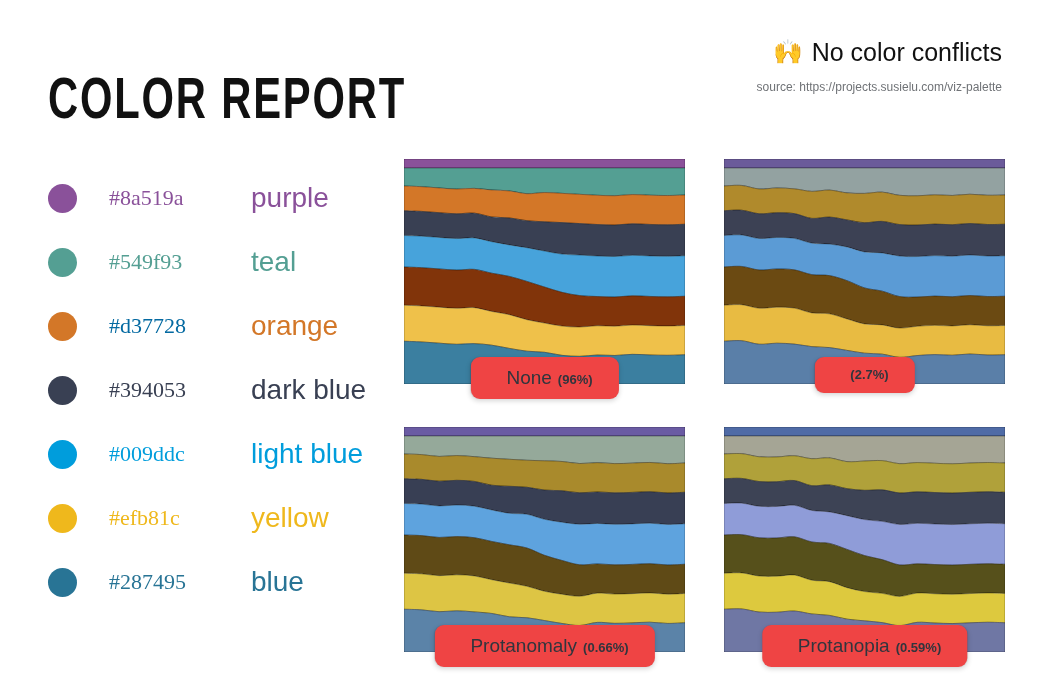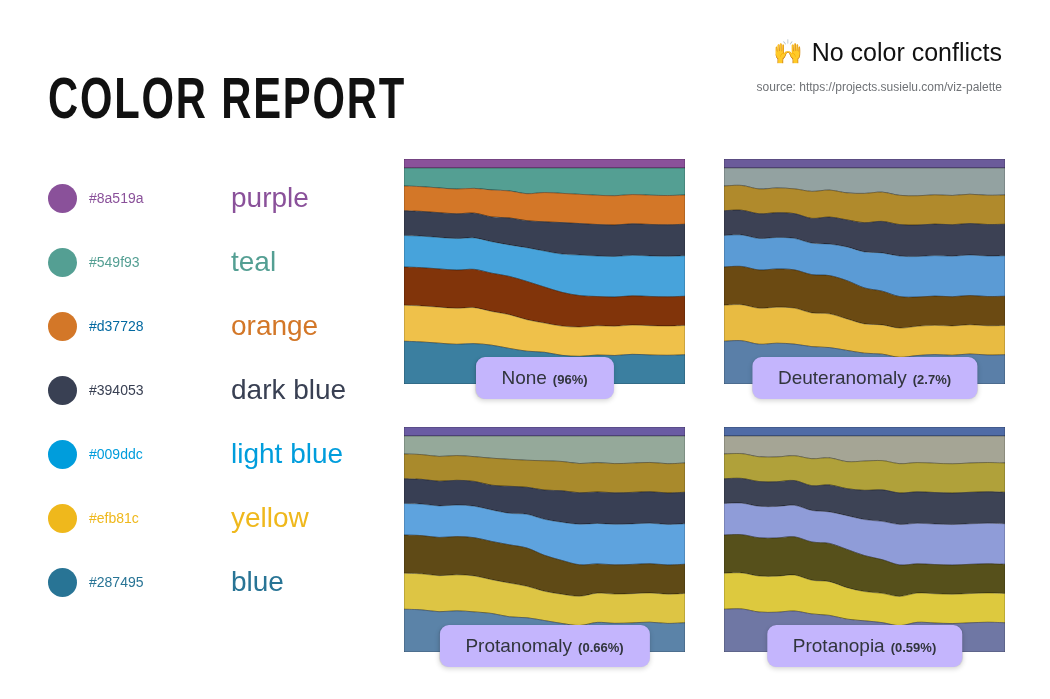--- a/index.html
+++ b/index.html
@@ -78,24 +78,25 @@
     height: 64px;
   }
   .legend-swatch {
     width: 29px;
     height: 29px;
     border-radius: 50%;
     flex: 0 0 29px;
   }
   .legend-hex {
     width: 142px;
-    margin-left: 12px;
-    font-size: 14px;
+    margin-left: 32px;
+    font-size: 22px;
     line-height: 26px;
     white-space: nowrap;
+    font-family: Liberation Serif, serif;
   }
   .legend-name {
     font-size: 28px;
     line-height: 26px;
     white-space: nowrap;
   }
 
   
   #panels {
     position: absolute;
@@ -119,23 +120,23 @@
     left: 0; top: 0;
     width: 281px;
     height: 225px;
     display: block;
   }
   .panel-label {
     position: absolute;
     left: 50%;
     transform: translateX(-50%);
     top: 198px;
-    background: #c4b5fd;
+    background: #ef4444;
     border-radius: 9px;
-    padding: 9px 26px 10px 26px;
+    padding: 9px 26px 10px 36px;
     box-shadow: 0 2px 5px rgba(0,0,0,0.16), 0 0 1px rgba(0,0,0,0.10);
     white-space: nowrap;
     display: flex;
     align-items: baseline;
     gap: 6px;
   }
   .panel-label-name {
     font-size: 19px;
     line-height: 23px;
     color: #31353d;
@@ -236,21 +237,20 @@
           <path d="M 0.00 9.00 C 2.93 9.00, 11.71 9.00, 17.56 9.00 C 23.42 9.00, 29.27 9.00, 35.13 9.00 C 40.98 9.00, 46.83 9.00, 52.69 9.00 C 58.54 9.00, 64.40 9.00, 70.25 9.00 C 76.10 9.00, 81.96 9.00, 87.81 9.00 C 93.67 9.00, 99.52 9.00, 105.38 9.00 C 111.23 9.00, 117.08 9.00, 122.94 9.00 C 128.79 9.00, 134.65 9.00, 140.50 9.00 C 146.35 9.00, 152.21 9.00, 158.06 9.00 C 163.92 9.00, 169.77 9.00, 175.63 9.00 C 181.48 9.00, 187.33 9.00, 193.19 9.00 C 199.04 9.00, 204.90 9.00, 210.75 9.00 C 216.60 9.00, 222.46 9.00, 228.31 9.00 C 234.17 9.00, 240.02 9.00, 245.88 9.00 C 251.73 9.00, 257.58 9.00, 263.44 9.00 C 269.29 9.00, 278.07 9.00, 281.00 9.00 L 281.00 36.00  281.00 36.00 C 278.07 36.05, 269.29 36.39, 263.44 36.27 C 257.58 36.15, 251.73 35.22, 245.88 35.26 C 240.02 35.29, 234.17 36.37, 228.31 36.47 C 222.46 36.57, 216.60 35.81, 210.75 35.87 C 204.90 35.92, 199.04 36.73, 193.19 36.81 C 187.33 36.89, 181.48 36.95, 175.63 36.34 C 169.77 35.73, 163.92 33.46, 158.06 33.14 C 152.21 32.82, 146.35 34.30, 140.50 34.42 C 134.65 34.55, 128.79 34.44, 122.94 33.88 C 117.08 33.33, 111.23 31.35, 105.38 31.10 C 99.52 30.84, 93.67 32.58, 87.81 32.38 C 81.96 32.17, 76.10 30.42, 70.25 29.86 C 64.40 29.29, 58.54 28.96, 52.69 28.98 C 46.83 29.00, 40.98 30.41, 35.13 29.99 C 29.27 29.57, 23.42 26.96, 17.56 26.46 C 11.71 25.96, 2.93 26.91, 0.00 27.00 Z" fill="#93a2a1" stroke="rgba(0,0,0,0.30)" stroke-width="1"></path>
           <path d="M 0.00 27.00 C 2.93 26.91, 11.71 25.96, 17.56 26.46 C 23.42 26.96, 29.27 29.57, 35.13 29.99 C 40.98 30.41, 46.83 29.00, 52.69 28.98 C 58.54 28.96, 64.40 29.29, 70.25 29.86 C 76.10 30.42, 81.96 32.17, 87.81 32.38 C 93.67 32.58, 99.52 30.84, 105.38 31.10 C 111.23 31.35, 117.08 33.33, 122.94 33.88 C 128.79 34.44, 134.65 34.55, 140.50 34.42 C 146.35 34.30, 152.21 32.82, 158.06 33.14 C 163.92 33.46, 169.77 35.73, 175.63 36.34 C 181.48 36.95, 187.33 36.89, 193.19 36.81 C 199.04 36.73, 204.90 35.92, 210.75 35.87 C 216.60 35.81, 222.46 36.57, 228.31 36.47 C 234.17 36.37, 240.02 35.29, 245.88 35.26 C 251.73 35.22, 257.58 36.15, 263.44 36.27 C 269.29 36.39, 278.07 36.05, 281.00 36.00 L 281.00 65.25  281.00 65.25 C 278.07 65.30, 269.29 65.64, 263.44 65.52 C 257.58 65.40, 251.73 64.47, 245.88 64.51 C 240.02 64.54, 234.17 65.62, 228.31 65.72 C 222.46 65.82, 216.60 65.06, 210.75 65.12 C 204.90 65.17, 199.04 65.98, 193.19 66.06 C 187.33 66.14, 181.48 66.20, 175.63 65.59 C 169.77 64.98, 163.92 62.71, 158.06 62.39 C 152.21 62.07, 146.35 63.93, 140.50 63.68 C 134.65 63.42, 128.79 61.82, 122.94 60.89 C 117.08 59.96, 111.23 58.35, 105.38 58.09 C 99.52 57.84, 93.67 59.96, 87.81 59.38 C 81.96 58.80, 76.10 55.55, 70.25 54.61 C 64.40 53.67, 58.54 53.71, 52.69 53.73 C 46.83 53.75, 40.98 55.16, 35.13 54.74 C 29.27 54.32, 23.42 51.71, 17.56 51.21 C 11.71 50.71, 2.93 51.66, 0.00 51.75 Z" fill="#b08a2c" stroke="rgba(0,0,0,0.30)" stroke-width="1"></path>
           <path d="M 0.00 51.75 C 2.93 51.66, 11.71 50.71, 17.56 51.21 C 23.42 51.71, 29.27 54.32, 35.13 54.74 C 40.98 55.16, 46.83 53.75, 52.69 53.73 C 58.54 53.71, 64.40 53.67, 70.25 54.61 C 76.10 55.55, 81.96 58.80, 87.81 59.38 C 93.67 59.96, 99.52 57.84, 105.38 58.09 C 111.23 58.35, 117.08 59.96, 122.94 60.89 C 128.79 61.82, 134.65 63.42, 140.50 63.68 C 146.35 63.93, 152.21 62.07, 158.06 62.39 C 163.92 62.71, 169.77 64.98, 175.63 65.59 C 181.48 66.20, 187.33 66.14, 193.19 66.06 C 199.04 65.98, 204.90 65.17, 210.75 65.12 C 216.60 65.06, 222.46 65.82, 228.31 65.72 C 234.17 65.62, 240.02 64.54, 245.88 64.51 C 251.73 64.47, 257.58 65.40, 263.44 65.52 C 269.29 65.64, 278.07 65.30, 281.00 65.25 L 281.00 96.75  281.00 96.75 C 278.07 96.80, 269.29 97.14, 263.44 97.02 C 257.58 96.90, 251.73 95.97, 245.88 96.01 C 240.02 96.04, 234.17 97.12, 228.31 97.22 C 222.46 97.32, 216.60 96.56, 210.75 96.62 C 204.90 96.67, 199.04 97.48, 193.19 97.56 C 187.33 97.64, 181.48 97.70, 175.63 97.09 C 169.77 96.48, 163.92 94.59, 158.06 93.89 C 152.21 93.20, 146.35 93.93, 140.50 92.93 C 134.65 91.92, 128.79 89.19, 122.94 87.89 C 117.08 86.58, 111.23 85.72, 105.38 85.09 C 99.52 84.47, 93.67 85.08, 87.81 84.13 C 81.96 83.17, 76.10 80.30, 70.25 79.36 C 64.40 78.42, 58.54 78.46, 52.69 78.48 C 46.83 78.50, 40.98 79.91, 35.13 79.49 C 29.27 79.07, 23.42 76.46, 17.56 75.96 C 11.71 75.46, 2.93 76.41, 0.00 76.50 Z" fill="#3c4154" stroke="rgba(0,0,0,0.30)" stroke-width="1"></path>
           <path d="M 0.00 76.50 C 2.93 76.41, 11.71 75.46, 17.56 75.96 C 23.42 76.46, 29.27 79.07, 35.13 79.49 C 40.98 79.91, 46.83 78.50, 52.69 78.48 C 58.54 78.46, 64.40 78.42, 70.25 79.36 C 76.10 80.30, 81.96 83.17, 87.81 84.13 C 93.67 85.08, 99.52 84.47, 105.38 85.09 C 111.23 85.72, 117.08 86.58, 122.94 87.89 C 128.79 89.19, 134.65 91.92, 140.50 92.93 C 146.35 93.93, 152.21 93.20, 158.06 93.89 C 163.92 94.59, 169.77 96.48, 175.63 97.09 C 181.48 97.70, 187.33 97.64, 193.19 97.56 C 199.04 97.48, 204.90 96.67, 210.75 96.62 C 216.60 96.56, 222.46 97.32, 228.31 97.22 C 234.17 97.12, 240.02 96.04, 245.88 96.01 C 251.73 95.97, 257.58 96.90, 263.44 97.02 C 269.29 97.14, 278.07 96.80, 281.00 96.75 L 281.00 137.25  281.00 137.25 C 278.07 137.30, 269.29 137.64, 263.44 137.52 C 257.58 137.40, 251.73 136.47, 245.88 136.51 C 240.02 136.54, 234.17 137.62, 228.31 137.72 C 222.46 137.82, 216.60 137.06, 210.75 137.12 C 204.90 137.17, 199.04 137.98, 193.19 138.06 C 187.33 138.14, 181.48 138.57, 175.63 137.59 C 169.77 136.60, 163.92 133.59, 158.06 132.14 C 152.21 130.70, 146.35 130.68, 140.50 128.93 C 134.65 127.17, 128.79 123.69, 122.94 121.64 C 117.08 119.58, 111.23 117.60, 105.38 116.59 C 99.52 115.59, 93.67 116.58, 87.81 115.63 C 81.96 114.67, 76.10 111.80, 70.25 110.86 C 64.40 109.92, 58.54 109.96, 52.69 109.98 C 46.83 110.00, 40.98 111.41, 35.13 110.99 C 29.27 110.57, 23.42 107.96, 17.56 107.46 C 11.71 106.96, 2.93 107.91, 0.00 108.00 Z" fill="#5b9bd5" stroke="rgba(0,0,0,0.30)" stroke-width="1"></path>
           <path d="M 0.00 108.00 C 2.93 107.91, 11.71 106.96, 17.56 107.46 C 23.42 107.96, 29.27 110.57, 35.13 110.99 C 40.98 111.41, 46.83 110.00, 52.69 109.98 C 58.54 109.96, 64.40 109.92, 70.25 110.86 C 76.10 111.80, 81.96 114.67, 87.81 115.63 C 93.67 116.58, 99.52 115.59, 105.38 116.59 C 111.23 117.60, 117.08 119.58, 122.94 121.64 C 128.79 123.69, 134.65 127.17, 140.50 128.93 C 146.35 130.68, 152.21 130.70, 158.06 132.14 C 163.92 133.59, 169.77 136.60, 175.63 137.59 C 181.48 138.57, 187.33 138.14, 193.19 138.06 C 199.04 137.98, 204.90 137.17, 210.75 137.12 C 216.60 137.06, 222.46 137.82, 228.31 137.72 C 234.17 137.62, 240.02 136.54, 245.88 136.51 C 251.73 136.47, 257.58 137.40, 263.44 137.52 C 269.29 137.64, 278.07 137.30, 281.00 137.25 L 281.00 166.50  281.00 166.50 C 278.07 166.55, 269.29 166.89, 263.44 166.77 C 257.58 166.65, 251.73 165.72, 245.88 165.76 C 240.02 165.79, 234.17 166.87, 228.31 166.97 C 222.46 167.07, 216.60 166.31, 210.75 166.37 C 204.90 166.42, 199.04 166.86, 193.19 167.31 C 187.33 167.76, 181.48 169.32, 175.63 169.09 C 169.77 168.85, 163.92 166.59, 158.06 165.89 C 152.21 165.20, 146.35 165.93, 140.50 164.93 C 134.65 163.92, 128.79 161.57, 122.94 159.89 C 117.08 158.21, 111.23 155.85, 105.38 154.84 C 99.52 153.84, 93.67 154.83, 87.81 153.88 C 81.96 152.92, 76.10 150.05, 70.25 149.11 C 64.40 148.17, 58.54 148.21, 52.69 148.23 C 46.83 148.25, 40.98 149.66, 35.13 149.24 C 29.27 148.82, 23.42 146.21, 17.56 145.71 C 11.71 145.21, 2.93 146.16, 0.00 146.25 Z" fill="#6b4a12" stroke="rgba(0,0,0,0.30)" stroke-width="1"></path>
           <path d="M 0.00 146.25 C 2.93 146.16, 11.71 145.21, 17.56 145.71 C 23.42 146.21, 29.27 148.82, 35.13 149.24 C 40.98 149.66, 46.83 148.25, 52.69 148.23 C 58.54 148.21, 64.40 148.17, 70.25 149.11 C 76.10 150.05, 81.96 152.92, 87.81 153.88 C 93.67 154.83, 99.52 153.84, 105.38 154.84 C 111.23 155.85, 117.08 158.21, 122.94 159.89 C 128.79 161.57, 134.65 163.92, 140.50 164.93 C 146.35 165.93, 152.21 165.20, 158.06 165.89 C 163.92 166.59, 169.77 168.85, 175.63 169.09 C 181.48 169.32, 187.33 167.76, 193.19 167.31 C 199.04 166.86, 204.90 166.42, 210.75 166.37 C 216.60 166.31, 222.46 167.07, 228.31 166.97 C 234.17 166.87, 240.02 165.79, 245.88 165.76 C 251.73 165.72, 257.58 166.65, 263.44 166.77 C 269.29 166.89, 278.07 166.55, 281.00 166.50 L 281.00 195.75  281.00 195.75 C 278.07 195.80, 269.29 196.14, 263.44 196.02 C 257.58 195.90, 251.73 194.97, 245.88 195.01 C 240.02 195.04, 234.17 196.12, 228.31 196.22 C 222.46 196.32, 216.60 195.56, 210.75 195.62 C 204.90 195.67, 199.04 196.11, 193.19 196.56 C 187.33 197.01, 181.48 198.57, 175.63 198.34 C 169.77 198.10, 163.92 195.84, 158.06 195.14 C 152.21 194.45, 146.35 194.80, 140.50 194.18 C 134.65 193.55, 128.79 192.32, 122.94 191.39 C 117.08 190.46, 111.23 189.22, 105.38 188.59 C 99.52 187.97, 93.67 188.21, 87.81 187.63 C 81.96 187.05, 76.10 185.67, 70.25 185.11 C 64.40 184.54, 58.54 184.21, 52.69 184.23 C 46.83 184.25, 40.98 185.66, 35.13 185.24 C 29.27 184.82, 23.42 182.21, 17.56 181.71 C 11.71 181.21, 2.93 182.16, 0.00 182.25 Z" fill="#e8bb42" stroke="rgba(0,0,0,0.30)" stroke-width="1"></path>
           <path d="M 0.00 182.25 C 2.93 182.16, 11.71 181.21, 17.56 181.71 C 23.42 182.21, 29.27 184.82, 35.13 185.24 C 40.98 185.66, 46.83 184.25, 52.69 184.23 C 58.54 184.21, 64.40 184.54, 70.25 185.11 C 76.10 185.67, 81.96 187.05, 87.81 187.63 C 93.67 188.21, 99.52 187.97, 105.38 188.59 C 111.23 189.22, 117.08 190.46, 122.94 191.39 C 128.79 192.32, 134.65 193.55, 140.50 194.18 C 146.35 194.80, 152.21 194.45, 158.06 195.14 C 163.92 195.84, 169.77 198.10, 175.63 198.34 C 181.48 198.57, 187.33 197.01, 193.19 196.56 C 199.04 196.11, 204.90 195.67, 210.75 195.62 C 216.60 195.56, 222.46 196.32, 228.31 196.22 C 234.17 196.12, 240.02 195.04, 245.88 195.01 C 251.73 194.97, 257.58 195.90, 263.44 196.02 C 269.29 196.14, 278.07 195.80, 281.00 195.75 L 281.00 225.00  281.00 225.00 C 278.07 225.00, 269.29 225.00, 263.44 225.00 C 257.58 225.00, 251.73 225.00, 245.88 225.00 C 240.02 225.00, 234.17 225.00, 228.31 225.00 C 222.46 225.00, 216.60 225.00, 210.75 225.00 C 204.90 225.00, 199.04 225.00, 193.19 225.00 C 187.33 225.00, 181.48 225.00, 175.63 225.00 C 169.77 225.00, 163.92 225.00, 158.06 225.00 C 152.21 225.00, 146.35 225.00, 140.50 225.00 C 134.65 225.00, 128.79 225.00, 122.94 225.00 C 117.08 225.00, 111.23 225.00, 105.38 225.00 C 99.52 225.00, 93.67 225.00, 87.81 225.00 C 81.96 225.00, 76.10 225.00, 70.25 225.00 C 64.40 225.00, 58.54 225.00, 52.69 225.00 C 46.83 225.00, 40.98 225.00, 35.13 225.00 C 29.27 225.00, 23.42 225.00, 17.56 225.00 C 11.71 225.00, 2.93 225.00, 0.00 225.00 Z" fill="#5a7fa8" stroke="rgba(0,0,0,0.30)" stroke-width="1"></path>
         </g>
       </svg>
       <div class="panel-label">
-        <span class="panel-label-name">Deuteranomaly</span>
         <span class="panel-label-pct">(2.7%)</span>
       </div>
     </div>
     <div class="panel panel-2">
       <svg class="panel-chart" viewBox="0 0 281 225" preserveAspectRatio="none">
         <defs>
           <clipPath id="clip-2">
             <rect x="0" y="0" width="281" height="225"></rect>
           </clipPath>
         </defs>

